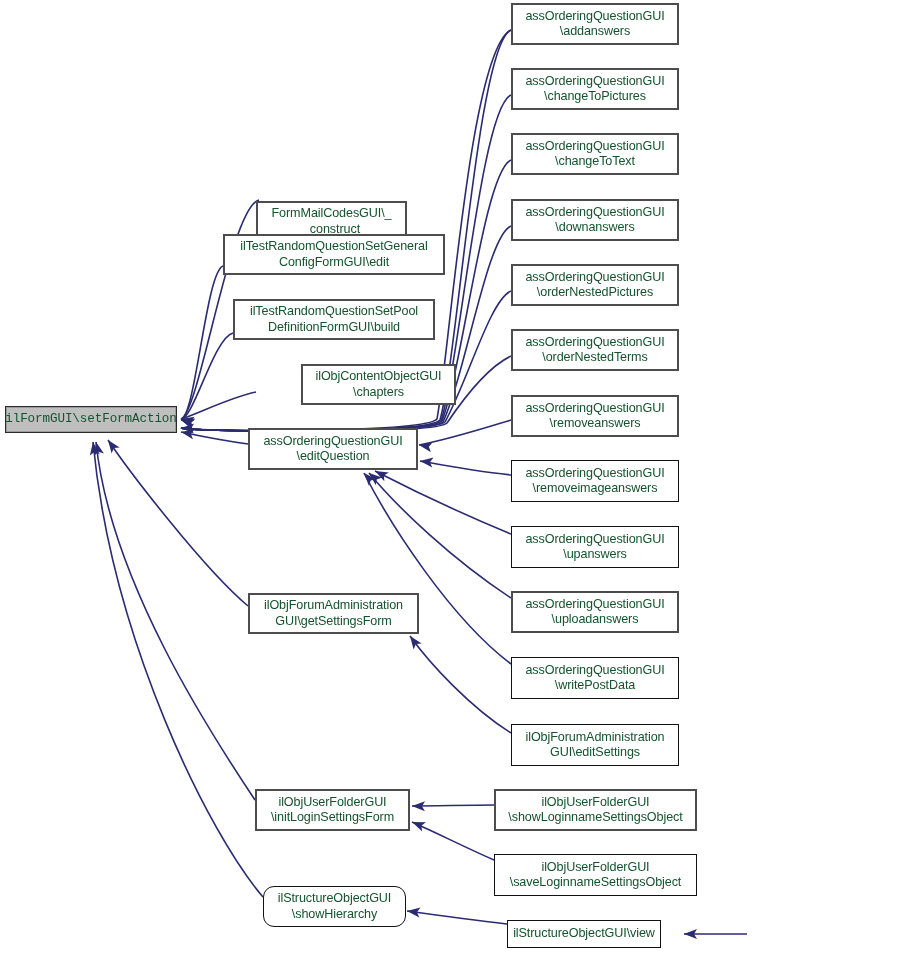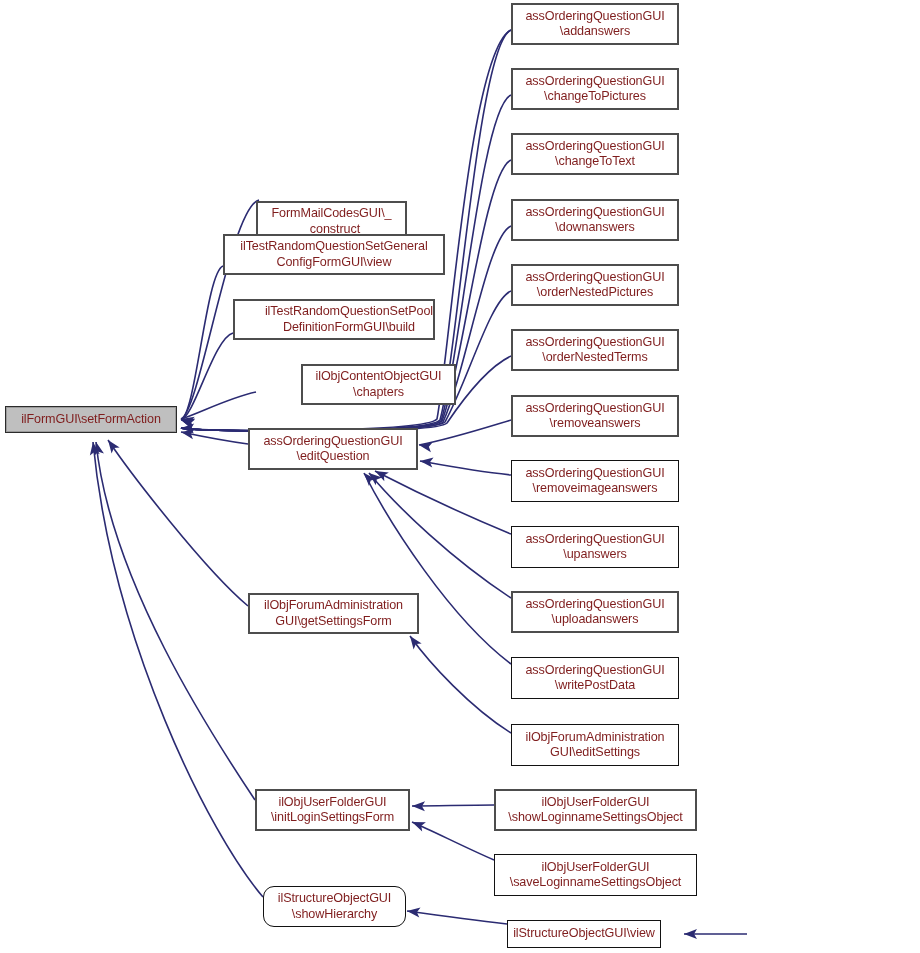--- a/index.html
+++ b/index.html
@@ -25,21 +25,21 @@
   }
   .node {
     position: absolute;
     box-sizing: border-box;
     display: flex;
     align-items: center;
     justify-content: center;
     text-align: center;
     background: #ffffff;
     border: 1px solid #121212;
-    color: #7f1d1d;
+    color: #14532d;
     font-size: 12.6px;
     line-height: 15.5px;
     letter-spacing: -0.1px;
     white-space: pre-line;
     z-index: 3;
   }
   .node.thick {
     border: 2px solid #4d4d4d;
   }
   .node.root {
@@ -100,30 +100,30 @@
         <path d="M0,0 L13,5 L0,10 L3,5 Z" fill="#2b2b72" stroke="none" transform="translate(369,473) rotate(220) translate(-13,-5)"></path>
         <path d="M0,0 L13,5 L0,10 L3,5 Z" fill="#2b2b72" stroke="none" transform="translate(364,473) rotate(228) translate(-13,-5)"></path>
         <path d="M0,0 L13,5 L0,10 L3,5 Z" fill="#2b2b72" stroke="none" transform="translate(410,636) rotate(234) translate(-13,-5)"></path>
         <path d="M0,0 L13,5 L0,10 L3,5 Z" fill="#2b2b72" stroke="none" transform="translate(412,806) rotate(181) translate(-13,-5)"></path>
         <path d="M0,0 L13,5 L0,10 L3,5 Z" fill="#2b2b72" stroke="none" transform="translate(412,822) rotate(202) translate(-13,-5)"></path>
         <path d="M0,0 L13,5 L0,10 L3,5 Z" fill="#2b2b72" stroke="none" transform="translate(407,911) rotate(187) translate(-13,-5)"></path>
         <path d="M0,0 L13,5 L0,10 L3,5 Z" fill="#2b2b72" stroke="none" transform="translate(684,934) rotate(180) translate(-13,-5)"></path>
       </g>
   </svg>
 
-  <div class="node root" style="left: 5px; top: 406px; width: 172px; height: 27px;">
+  <div class="node root" style="left: 5px; top: 406px; width: 172px; height: 27px; font-family: Liberation Mono, monospace;">
     <span>ilFormGUI\setFormAction</span>
   </div>
 
   <div id="node-host">
       <div class="node thick" style="left: 256px; top: 169px; width: 151px; height: 41px; margin-top: 32px;"><span>FormMailCodesGUI\_
 _construct</span></div>
       <div class="node thick" style="left: 223px; top: 234px; width: 222px; height: 41px;"><span>ilTestRandomQuestionSetGeneral
-ConfigFormGUI\view</span></div>
-      <div class="node thick" style="left: 233px; top: 299px; width: 202px; height: 41px; justify-content: flex-end;"><span>ilTestRandomQuestionSetPool
+ConfigFormGUI\edit</span></div>
+      <div class="node thick" style="left: 233px; top: 299px; width: 202px; height: 41px;"><span>ilTestRandomQuestionSetPool
 DefinitionFormGUI\build</span></div>
       <div class="node thick" style="left: 256px; top: 364px; width: 155px; height: 41px; margin-left: 45px;"><span>ilObjContentObjectGUI
 \chapters</span></div>
       <div class="node thick" style="left: 248px; top: 428px; width: 170px; height: 42px;"><span>assOrderingQuestionGUI
 \editQuestion</span></div>
       <div class="node thick" style="left: 248px; top: 593px; width: 171px; height: 41px;"><span>ilObjForumAdministration
 GUI\getSettingsForm</span></div>
       <div class="node thick" style="left: 255px; top: 789px; width: 155px; height: 42px;"><span>ilObjUserFolderGUI
 \initLoginSettingsForm</span></div>
       <div class="node" style="left: 263px; top: 886px; width: 143px; height: 41px; border-radius: 11px;"><span>ilStructureObjectGUI

